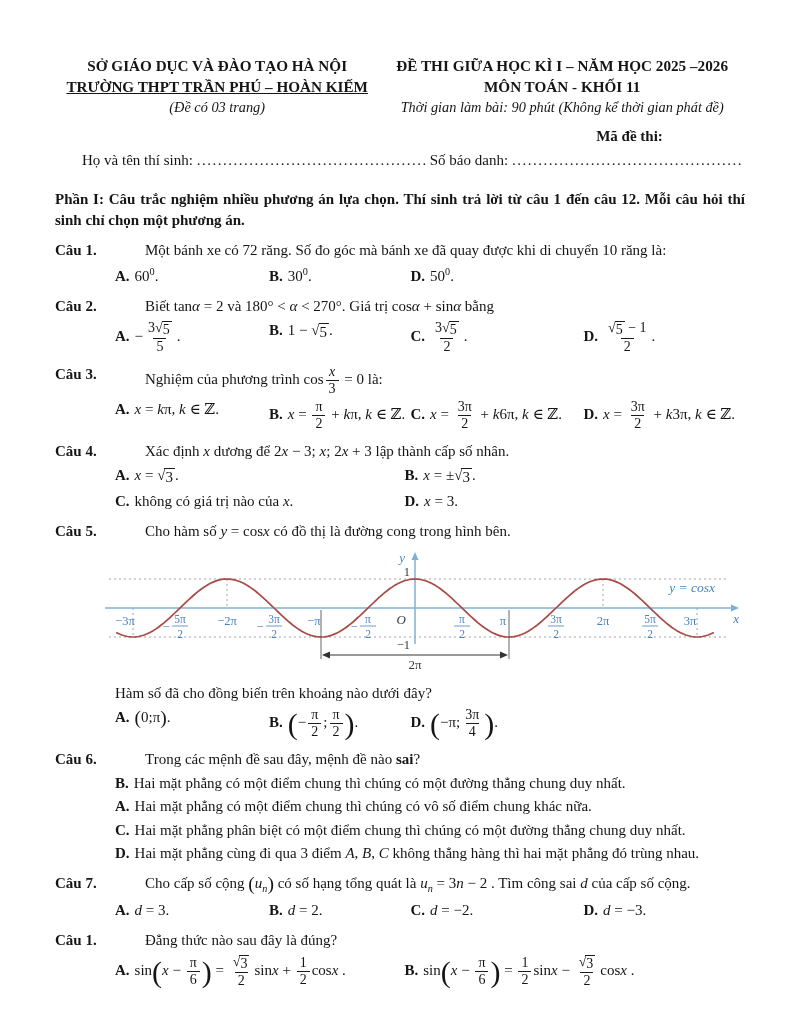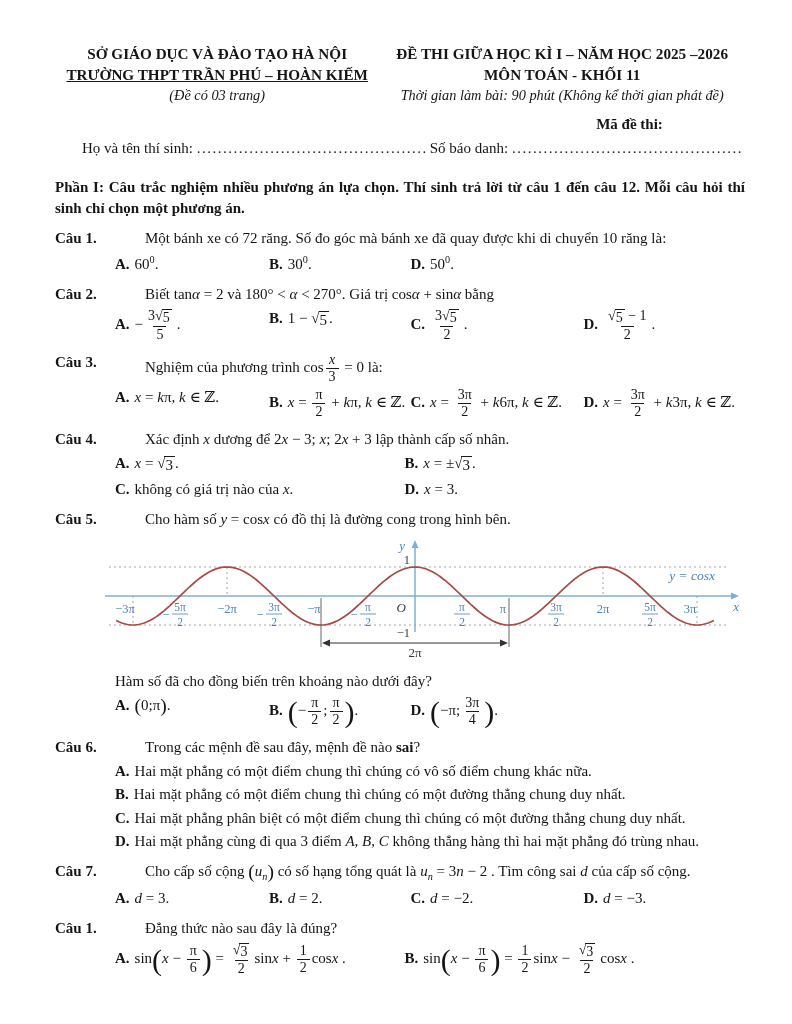--- a/index.html
+++ b/index.html
@@ -1,18 +1,18 @@
 <!DOCTYPE html>
 <html><head>
 <meta charset="utf-8">
 <style>
   html,body{margin:0;padding:0;background:#ffffff;}
   .page{
     width:792px;height:1024px;box-sizing:border-box;
-    padding:44px 47px 0 55px;background:#fff;color:#151515;
+    padding:56px 47px 0 55px;background:#fff;color:#151515;
     font-family:"Liberation Serif","DejaVu Serif",serif;
     font-size:15px;line-height:1.42;overflow:hidden;position:relative;
   }
   
   .header{display:flex;justify-content:space-between;}
   .header-left{width:330px;text-align:center;}
   .header-right{width:372px;text-align:center;}
   .h-bold{font-weight:bold;font-size:15.2px;line-height:1.35;}
   .underline{text-decoration:underline;}
   .h-italic{font-style:italic;font-size:14.3px;line-height:1.4;}
@@ -239,22 +239,22 @@
                     <span class="den">4</span>
                   </span></span><span class="bp tall">)</span></span>.</span></span>
         </div>
       </div>
       <div class="question">
         <div class="q-row">
           <span class="q-label">Câu 6.</span>
           <span class="q-text">Trong các mệnh đề sau đây, mệnh đề nào <b>sai</b>?</span>
         </div>
         <div class="opts cols1">
+          <span class="opt"><b class="opt-key">B.</b><span class="opt-text">Hai mặt phẳng có một điểm chung thì chúng có một đường thẳng chung duy nhất.</span></span>
           <span class="opt"><b class="opt-key">A.</b><span class="opt-text">Hai mặt phẳng có một điểm chung thì chúng có vô số điểm chung khác nữa.</span></span>
-          <span class="opt"><b class="opt-key">B.</b><span class="opt-text">Hai mặt phẳng có một điểm chung thì chúng có một đường thẳng chung duy nhất.</span></span>
           <span class="opt"><b class="opt-key">C.</b><span class="opt-text">Hai mặt phẳng phân biệt có một điểm chung thì chúng có một đường thẳng chung duy nhất.</span></span>
           <span class="opt"><b class="opt-key">D.</b><span class="opt-text">Hai mặt phẳng cùng đi qua 3 điểm <i>A</i>, <i>B</i>, <i>C</i> không thẳng hàng thì hai mặt phẳng đó trùng nhau.</span></span>
         </div>
       </div>
       <div class="question">
         <div class="q-row">
           <span class="q-label">Câu 7.</span>
           <span class="q-text">Cho cấp số cộng <span class="pgroup"><span class="bp">(</span><span><i>u</i><sub><i>n</i></sub></span><span class="bp">)</span></span> có số hạng tổng quát là <i>u</i><sub><i>n</i></sub> = 3<i>n</i> − 2 . Tìm công sai <i>d</i> của cấp số cộng.</span>
         </div>
         <div class="opts cols4">

